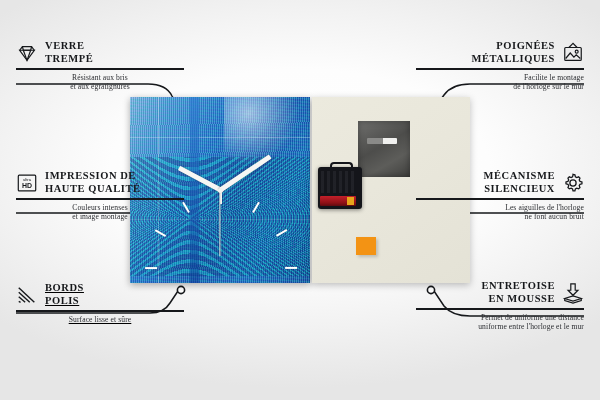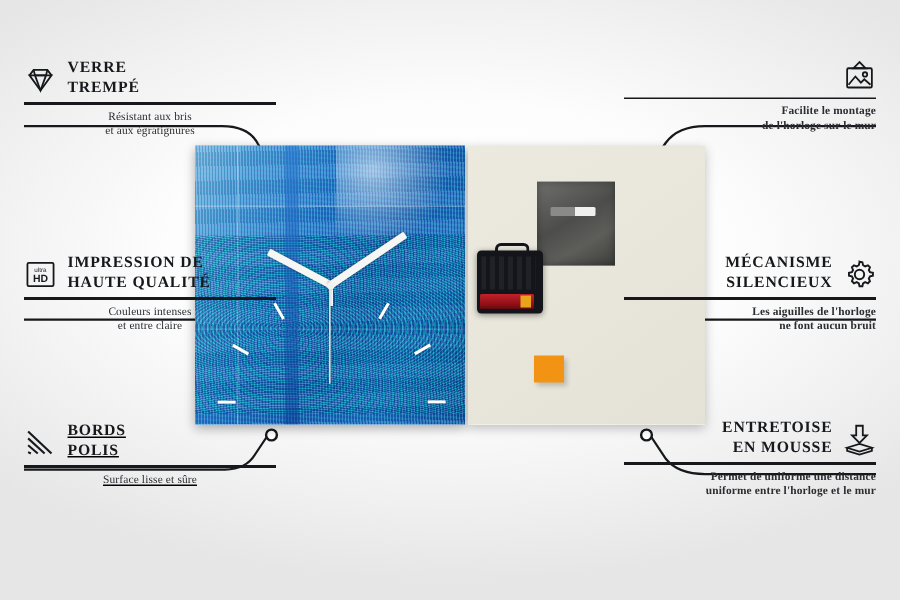--- a/index.html
+++ b/index.html
@@ -115,21 +115,21 @@
   .callout.right .head{ justify-content:flex-end; }
   .title{
     font-size:10.5px; font-weight:bold; letter-spacing:.55px;
     color:#16181b; line-height:12.6px; text-transform:uppercase;
   }
   .callout.right .title{ text-align:right; }
   .rule{ height:1.4px; background:#16181b; margin:3px 0 3px; width:100%; }
   .desc{
     font-size:7.6px; color:#2b2d31; line-height:9.6px; letter-spacing:.1px;text-align:center;
   }
-  .callout.right .desc{ text-align:right;font-weight:bold; }
+  .callout.right .desc{ text-align:right; }
   .ico{ width:22px; height:22px; flex:0 0 22px; color:#16181b; }
   .ico svg{ width:100%; height:100%; display:block; }
 
   #co-verre    { left:16px;  top:40px;  }
   #co-impression{ left:16px; top:170px; }
   #co-bords    { left:16px;  top:282px;text-decoration:underline; }
   #co-poignees { left:416px; top:40px;  }
   #co-mecanisme{ left:416px; top:170px; }
   #co-entretoise{ left:416px; top:280px; }
 
@@ -224,21 +224,21 @@
         </svg>
       </span>
       <div class="title">
         <div>IMPRESSION DE</div>
         <div>HAUTE QUALITÉ</div>
       </div>
     </div>
     <div class="rule"></div>
     <div class="desc">
       <div>Couleurs intenses</div>
-      <div>et entre claire</div>
+      <div>et image montage</div>
     </div>
   </div>
 
   <div class="callout left" id="co-bords">
     <div class="head">
       <span class="ico">
         <svg viewBox="0 0 24 24" fill="none" stroke="currentColor" stroke-width="1.5">
           <path d="M3 4 L20 20"></path>
             <path d="M3 9 L15 20"></path>
             <path d="M3 14 L10 20"></path>
@@ -251,20 +251,24 @@
       </div>
     </div>
     <div class="rule"></div>
     <div class="desc">
       <div>Surface lisse et sûre</div>
     </div>
   </div>
 
   <div class="callout right" id="co-poignees">
     <div class="head">
+      <div class="title">
+        <div>POIGNÉES</div>
+        <div>MÉTALLIQUES</div>
+      </div>
       <span class="ico">
         <svg viewBox="0 0 24 24" fill="none" stroke="currentColor" stroke-width="1.3">
           <path d="M12 1.5 L7.5 6 h9z"></path>
           <rect x="3" y="6" width="18" height="14" rx="1"></rect>
           <circle cx="16" cy="10.5" r="1.6"></circle>
           <path d="M4 18 l5-6 4 4.5 2.5-2.5 4.5 4"></path>
         </svg>
       </span>
     </div>
     <div class="rule"></div>

